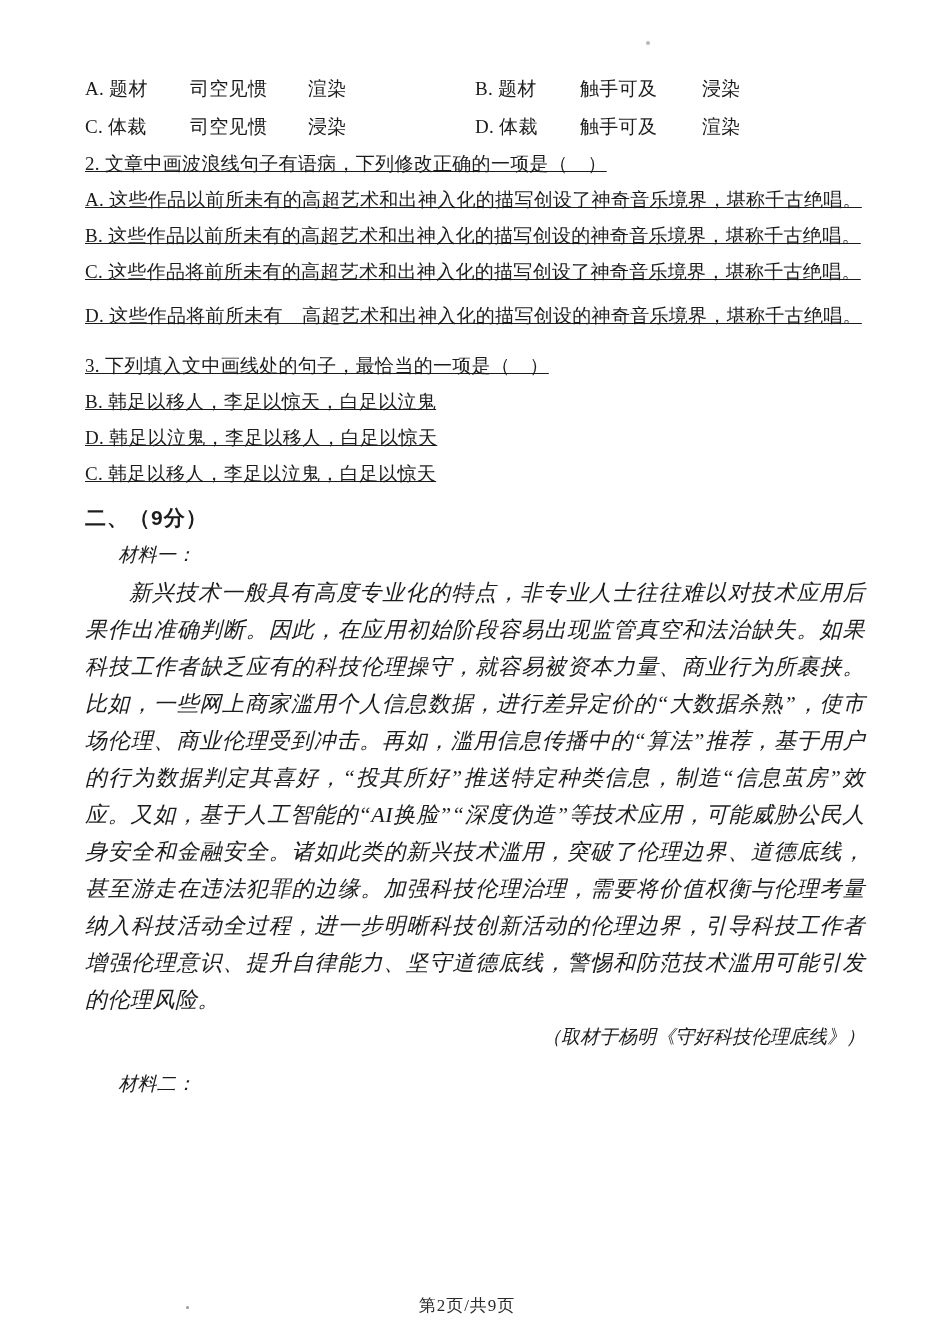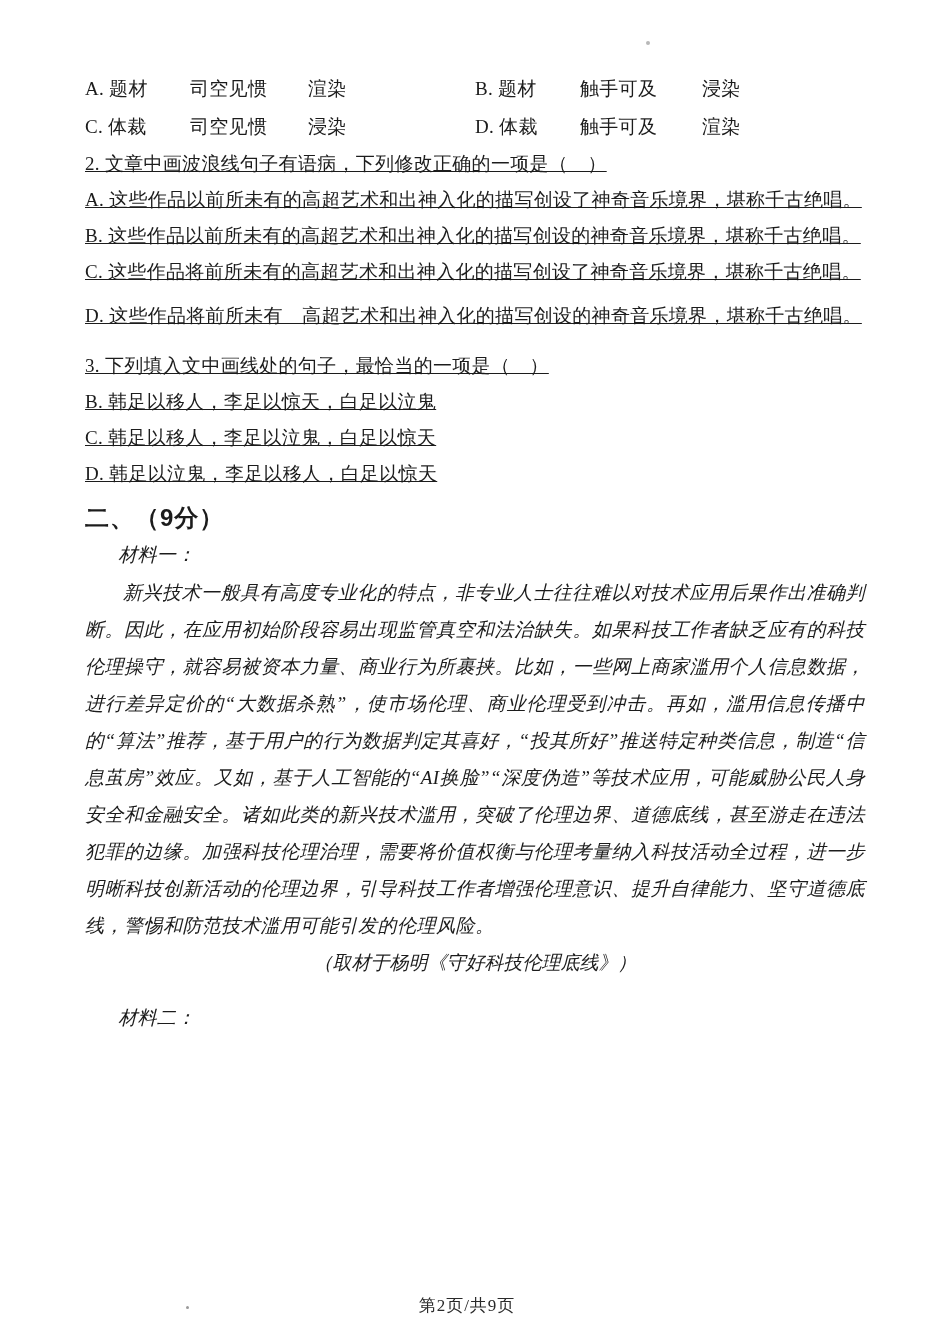--- a/index.html
+++ b/index.html
@@ -34,49 +34,49 @@
     height: 38px;
     line-height: 38px;
     font-size: 19px;
     letter-spacing: 0.3px;
   }
   .gap-top { margin-top: 8px; }
   .q3-block { margin-top: 14px; }
   .sec-header {
     font-family: "Liberation Sans", "DejaVu Sans", sans-serif;
     font-weight: bold;
-    font-size: 24px;
+    font-size: 21px;
     height: 40px;
     line-height: 40px;
     margin-top: 6px;
     letter-spacing: 1px;
   }
   .sub-line {
     font-size: 19px;
     height: 34px;
     line-height: 34px;
     text-indent: 1.75em;
     letter-spacing: 0.3px;
   }
   .kaiti { font-style: italic; }
   .para {
-    font-size: 19px;
+    font-size: 22px;
     line-height: 37px;
     text-align: justify;
     text-indent: 2em;
     margin-top: 2px;
     letter-spacing: 0.5px;
   }
   .source {
-    text-align: center;
+    text-align: right;
     font-size: 19px;
     height: 37px;
     line-height: 37px;
   }
-  .m2 { margin-top: 20px; }
+  .m2 { margin-top: 12px; }
   .footer {
     position: absolute;
     left: 0;
     right: 16px;
     top: 1294px;
     text-align: center;
     font-size: 17px;
     color: #2a2a2a;
     letter-spacing: 1px;
   }
@@ -112,22 +112,22 @@
     </div>
 
     <div class="line">2. 文章中画波浪线句子有语病，下列修改正确的一项是（　）</div>
     <div class="line">A. 这些作品以前所未有的高超艺术和出神入化的描写创设了神奇音乐境界，堪称千古绝唱。</div>
     <div class="line">B. 这些作品以前所未有的高超艺术和出神入化的描写创设的神奇音乐境界，堪称千古绝唱。</div>
     <div class="line">C. 这些作品将前所未有的高超艺术和出神入化的描写创设了神奇音乐境界，堪称千古绝唱。</div>
     <div class="line gap-top">D. 这些作品将前所未有　高超艺术和出神入化的描写创设的神奇音乐境界，堪称千古绝唱。</div>
 
     <div class="line q3-block">3. 下列填入文中画线处的句子，最恰当的一项是（　）</div>
     <div class="line">B. 韩足以移人，李足以惊天，白足以泣鬼</div>
+    <div class="line">D. 韩足以泣鬼，李足以移人，白足以惊天</div>
     <div class="line">C. 韩足以移人，李足以泣鬼，白足以惊天</div>
-    <div class="line">D. 韩足以泣鬼，李足以移人，白足以惊天</div>
 
     <div class="sec-header">二、（9分）</div>
     <div class="sub-line kaiti">材料一：</div>
     <p class="para kaiti">新兴技术一般具有高度专业化的特点，非专业人士往往难以对技术应用后果作出准确判断。因此，在应用初始阶段容易出现监管真空和法治缺失。如果科技工作者缺乏应有的科技伦理操守，就容易被资本力量、商业行为所裹挟。比如，一些网上商家滥用个人信息数据，进行差异定价的“大数据杀熟”，使市场伦理、商业伦理受到冲击。再如，滥用信息传播中的“算法”推荐，基于用户的行为数据判定其喜好，“投其所好”推送特定种类信息，制造“信息茧房”效应。又如，基于人工智能的“AI换脸”“深度伪造”等技术应用，可能威胁公民人身安全和金融安全。诸如此类的新兴技术滥用，突破了伦理边界、道德底线，甚至游走在违法犯罪的边缘。加强科技伦理治理，需要将价值权衡与伦理考量纳入科技活动全过程，进一步明晰科技创新活动的伦理边界，引导科技工作者增强伦理意识、提升自律能力、坚守道德底线，警惕和防范技术滥用可能引发的伦理风险。</p>
     <div class="source kaiti">（取材于杨明《守好科技伦理底线》）</div>
     <div class="sub-line kaiti m2">材料二：</div>
 
   </main>
 
   <footer class="footer">第2页/共9页</footer>

